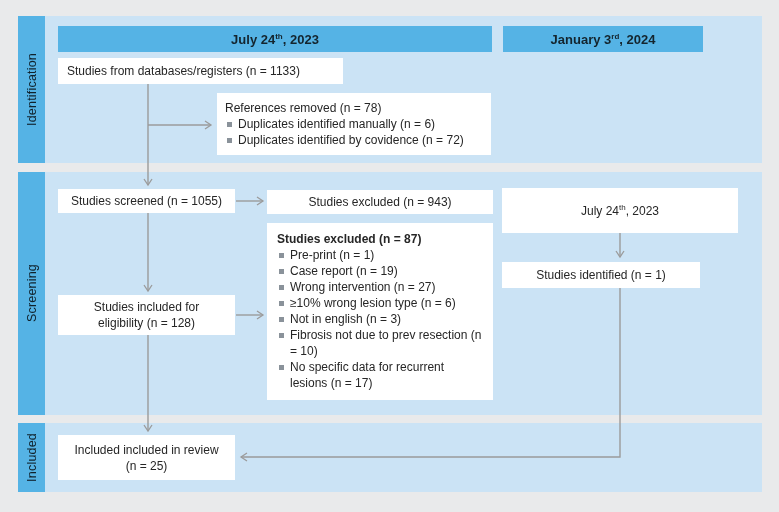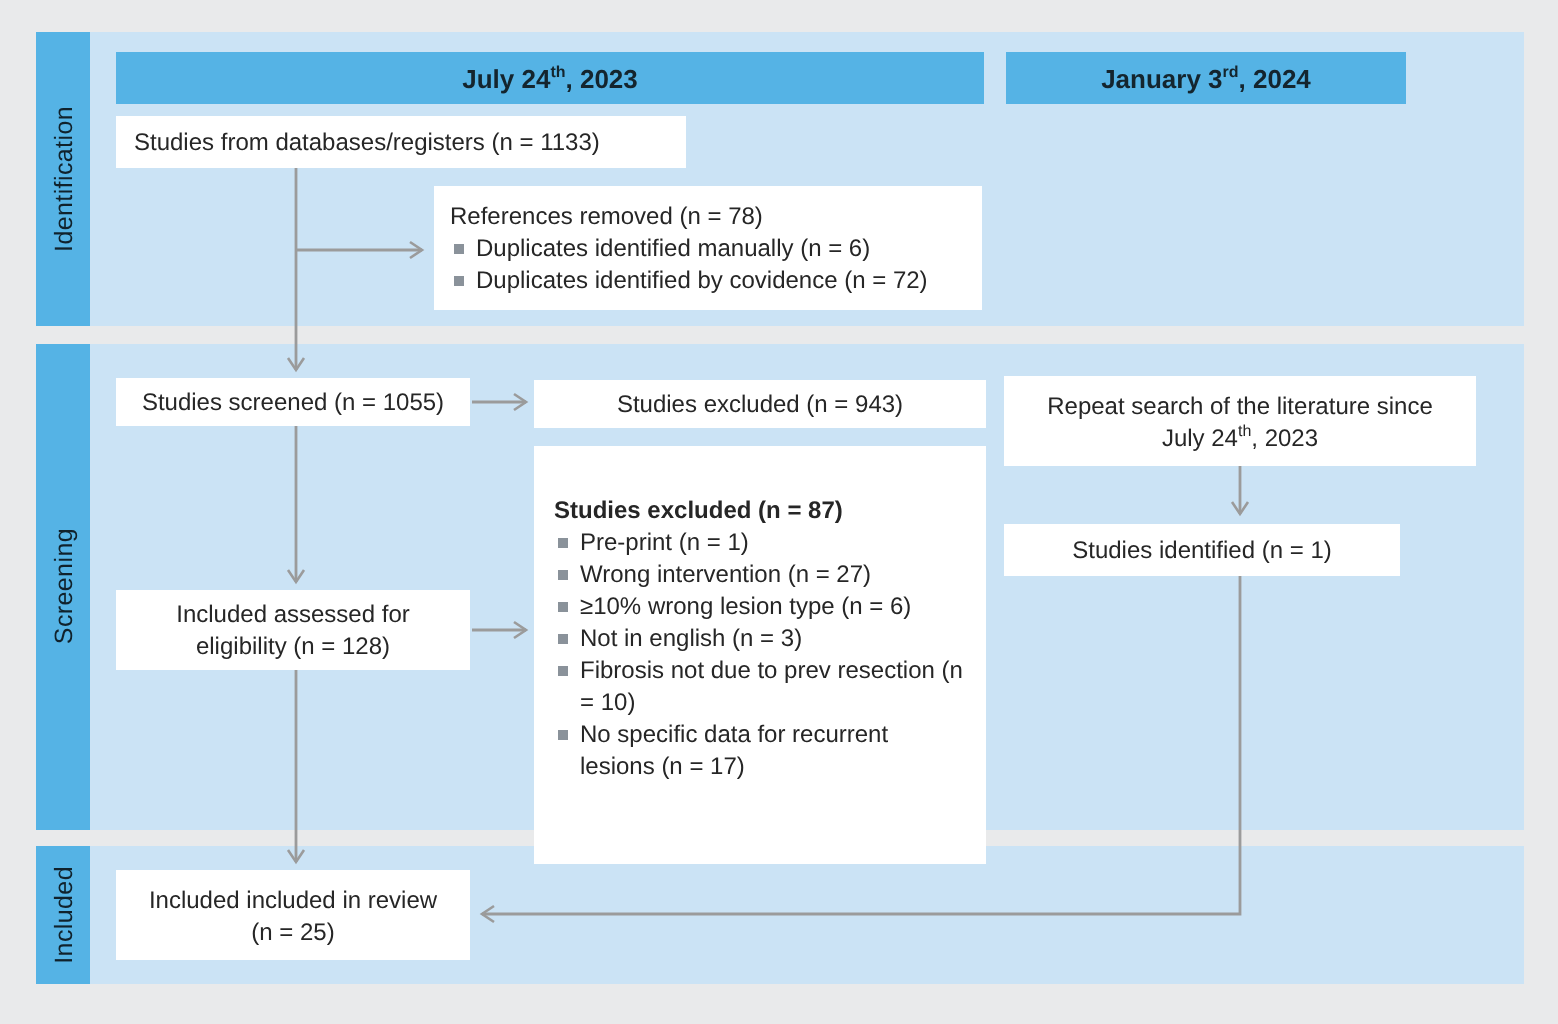--- a/index.html
+++ b/index.html
@@ -56,21 +56,21 @@
     background:#ffffff;
     font-size:12px;
     color:#262626;
     line-height:16px;
   }
   .box.center{display:flex;flex-direction:column;align-items:center;justify-content:center;text-align:center;}
   .box-db{left:58px;top:58px;width:285px;height:26px;display:flex;align-items:center;padding-left:9px;width:276px;}
   .box-ref{left:217px;top:93px;width:258px;height:48px;padding:7px 8px;}
   .box-screened{left:58px;top:189px;width:177px;height:24px;}
   .box-excl943{left:267px;top:190px;width:226px;height:24px;}
-  .box-excl87{left:267px;top:223px;width:206px;height:161px;padding:24px 10px;}
+  .box-excl87{left:267px;top:223px;width:206px;height:161px;padding:8px 10px;}
   .box-elig{left:58px;top:295px;width:177px;height:40px;}
   .box-repeat{left:502px;top:188px;width:236px;height:45px;}
   .box-ident1{left:502px;top:262px;width:198px;height:26px;}
   .box-incl{left:58px;top:435px;width:177px;height:45px;}
   .box sup{font-size:8px;line-height:0;}
 
   .bold-line{font-weight:bold;}
 
   .bullet-row{display:flex;}
   .sq{
@@ -151,20 +151,24 @@
   </div>
 
   <div class="box box-excl87">
     <div class="bold-line">Studies excluded (n = 87)</div>
     <div class="bullet-row">
       <span class="sq"></span>
       <span class="bullet-text">Pre-print (n = 1)</span>
     </div>
     <div class="bullet-row">
       <span class="sq"></span>
+      <span class="bullet-text">Case report (n = 19)</span>
+    </div>
+    <div class="bullet-row">
+      <span class="sq"></span>
       <span class="bullet-text">Wrong intervention (n = 27)</span>
     </div>
     <div class="bullet-row">
       <span class="sq"></span>
       <span class="bullet-text">≥10% wrong lesion type (n = 6)</span>
     </div>
     <div class="bullet-row">
       <span class="sq"></span>
       <span class="bullet-text">Not in english (n = 3)</span>
     </div>
@@ -172,26 +176,25 @@
       <span class="sq"></span>
       <span class="bullet-text">Fibrosis not due to prev resection (n = 10)</span>
     </div>
     <div class="bullet-row">
       <span class="sq"></span>
       <span class="bullet-text">No specific data for recurrent lesions (n = 17)</span>
     </div>
   </div>
 
   <div class="box center box-elig">
-    <span>Included assessed for</span>
+    <span>Studies included for</span>
     <span>eligibility (n = 128)</span>
   </div>
 
   <div class="box center box-repeat">
-    <span>Repeat search of the literature since</span>
     <span><span>July 24</span><sup>th</sup><span>, 2023</span></span>
   </div>
 
   <div class="box center box-ident1">
     <span>Studies identified (n = 1)</span>
   </div>
 
   <div class="box center box-incl">
     <span>Included included in review</span>
     <span>(n = 25)</span>

